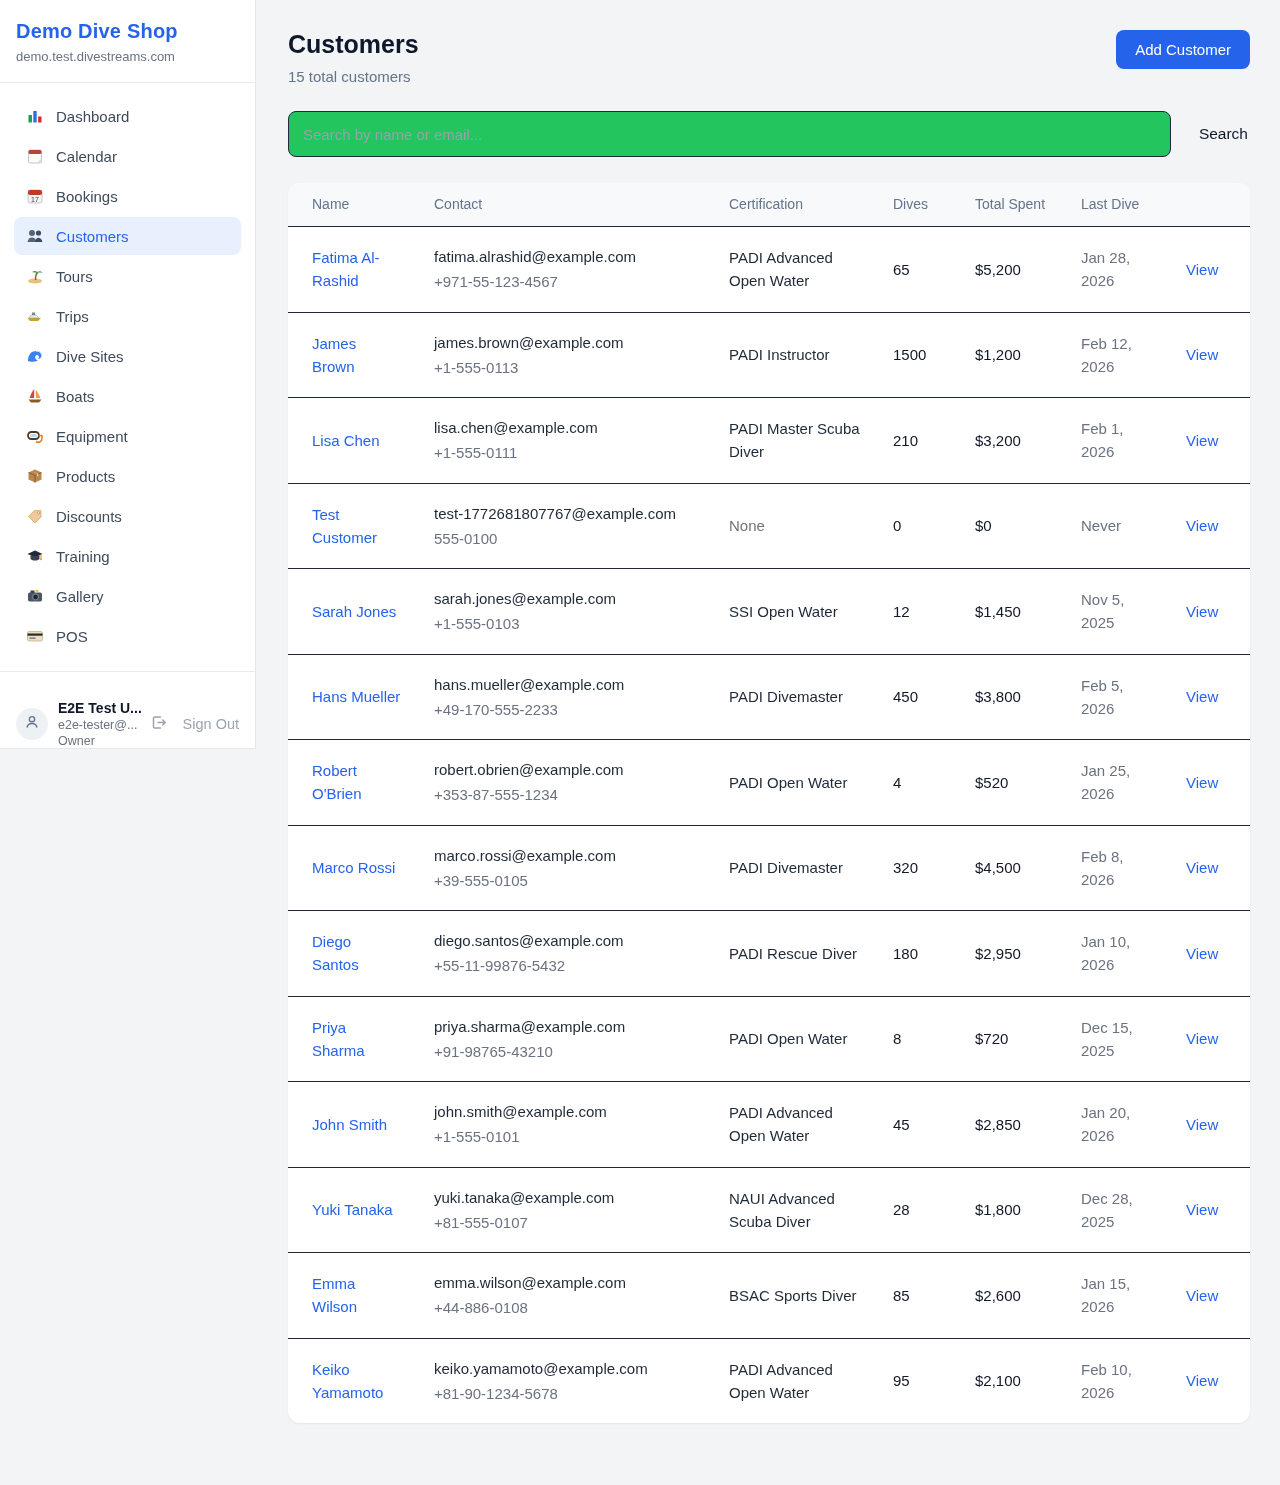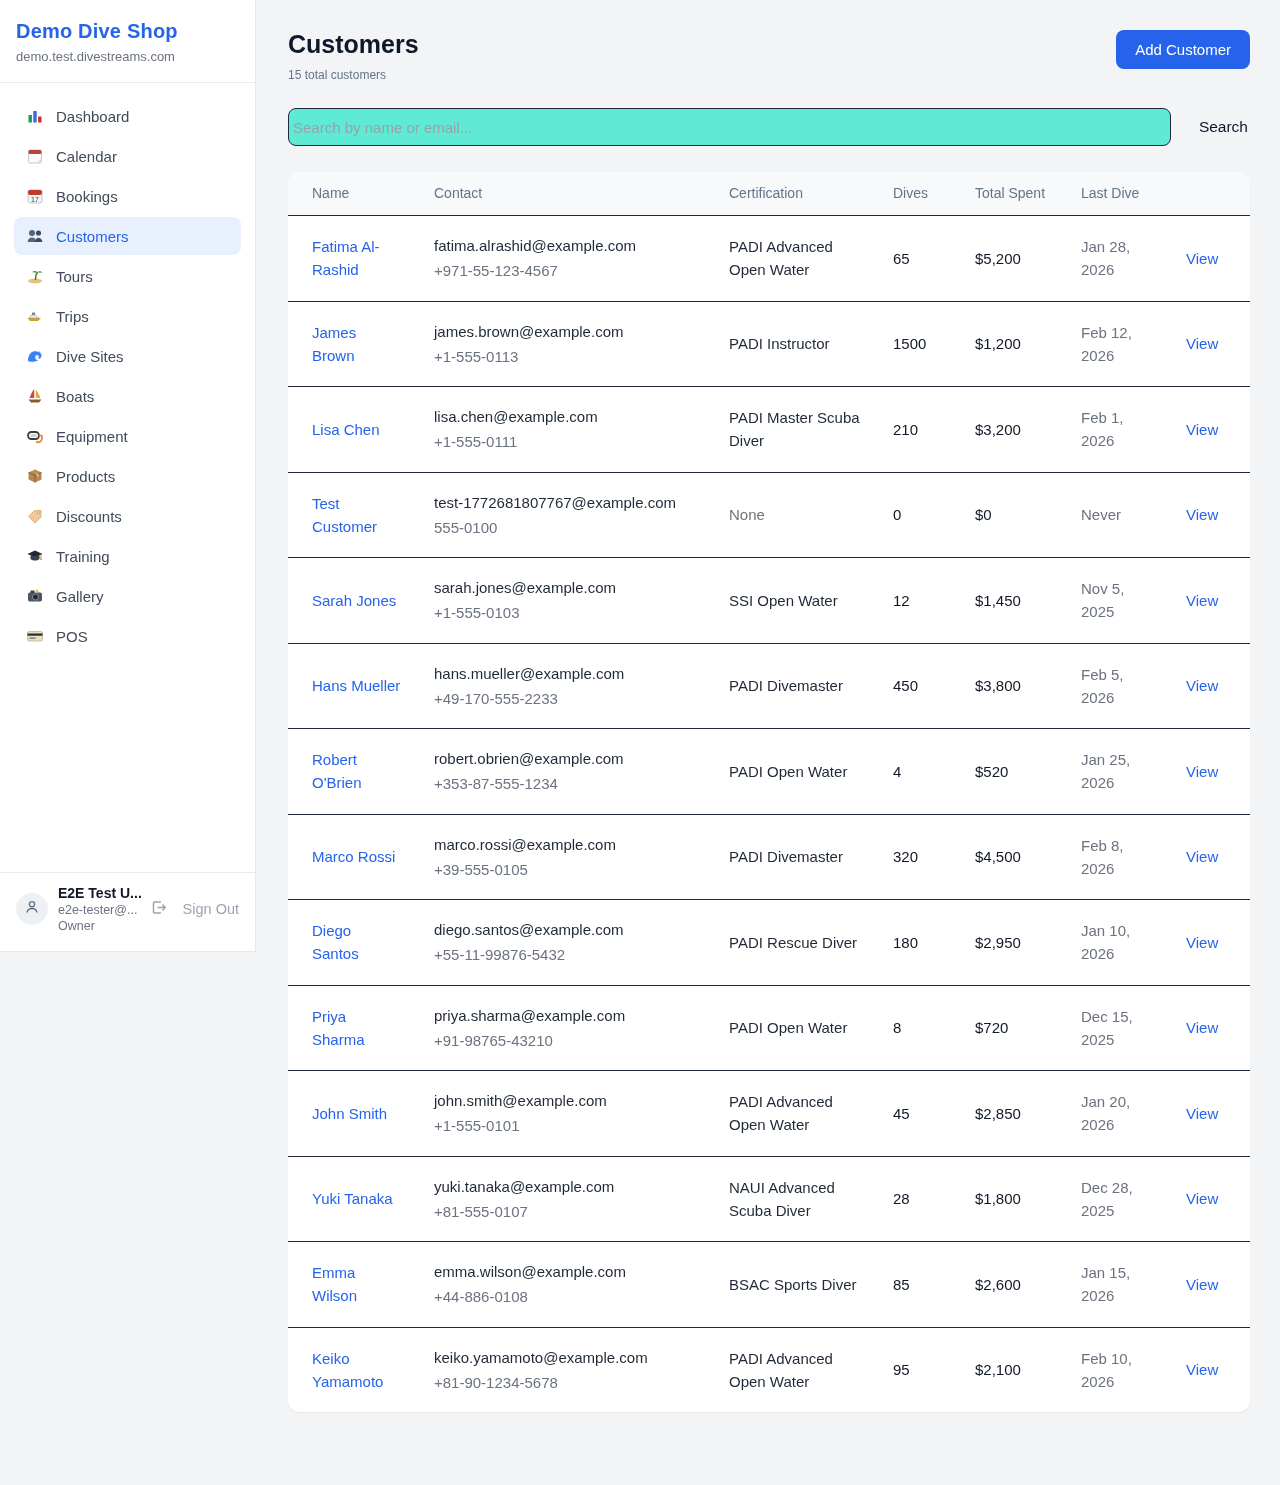--- a/index.html
+++ b/index.html
@@ -4,62 +4,62 @@
 <style>
   * { margin:0; padding:0; box-sizing:border-box; }
   html,body { width:1280px; min-height:1485px; }
   body {
     font-family:"Liberation Sans", sans-serif;
     background:#f3f4f6;
     color:#111827;
   }
   
   .sidebar {
-    position:absolute; left:0; top:0; width:256px; height:952px;
+    position:absolute; left:0; top:0; width:256px; height:749px;
     background:#ffffff; border-right:1px solid #e5e7eb; border-bottom:1px solid #e5e7eb;
     display:flex; flex-direction:column;
   }
   .shop-head { padding:20px 16px 18px 16px; border-bottom:1px solid #e8eaee; }
   .shop-name { font-size:20px; font-weight:bold; color:#2563eb; letter-spacing:.2px; }
   .shop-domain { font-size:13px; color:#6b7280; margin-top:6px; }
   .nav { padding:14px 14px; flex:1 1 auto; }
   .nav-item {
     display:flex; align-items:center; gap:12px;
     padding:10px 12px; border-radius:8px; margin-bottom:2px;
     font-size:15px; color:#3f4a5a; cursor:pointer;
   }
   .nav-item.active { background:#e8f0fe; color:#2563eb; }
   .nav-icon { width:18px; height:18px; flex:0 0 18px; display:inline-flex; }
   .nav-icon svg { width:18px; height:18px; }
   .user-box {
-    border-top:1px solid #e8eaee; padding:12px 16px 18px 16px;
+    border-top:1px solid #e8eaee; padding:28px 16px 18px 16px;
     display:flex; align-items:center; gap:10px;
   }
   .avatar {
     width:32px; height:32px; border-radius:50%; background:#eef1f4;
     display:flex; align-items:center; justify-content:center; flex:0 0 32px;
   }
   .user-meta { flex:1 1 auto; min-width:0; }
   .user-name { font-size:14px; font-weight:bold; color:#111827; white-space:nowrap; }
   .user-email, .user-role { font-size:12.5px; color:#6b7280; margin-top:2px; white-space:nowrap; }
   .signout { display:flex; align-items:center; gap:16px; color:#9ca3af; font-size:14.5px; cursor:pointer; white-space:nowrap; }
   
   .main { margin-left:256px; padding:30px 30px 30px 32px; }
   .page-head { display:flex; justify-content:space-between; align-items:flex-start; margin-bottom:26px; }
   .page-title { font-size:25px; font-weight:bold; color:#0f172a; }
-  .page-sub { font-size:12px; color:#64748b; margin-top:9px; }
+  .page-sub { font-size:15px; color:#64748b; margin-top:9px; }
   .btn-primary {
     background:#2563eb; color:#fff; font-size:15px; font-weight:500;
     border:none; border-radius:8px; padding:11px 19px; cursor:pointer;
     font-family:"Liberation Sans", sans-serif;
   }
   .search-row { display:flex; align-items:center; gap:26px; margin-bottom:26px; }
   .search-input {
-    flex:1 1 auto; height:38px; border:1px solid #1e293b; border-radius:8px;
-    padding:0 4px; font-size:15px; color:#111827; background:#5eead4;
+    flex:1 1 auto; height:46px; border:1px solid #1e293b; border-radius:8px;
+    padding:0 14px; font-size:15px; color:#111827; background:#22c55e;
     font-family:"Liberation Sans", sans-serif; outline:none;
   }
   .search-input::placeholder { color:#9aa1ab; }
   .btn-text {
     background:transparent; border:none; font-size:15.5px; color:#0f172a;
     cursor:pointer; font-family:"Liberation Sans", sans-serif; padding:6px 2px;
   }
   
   .card {
     background:#fff; border-radius:12px; overflow:hidden;

